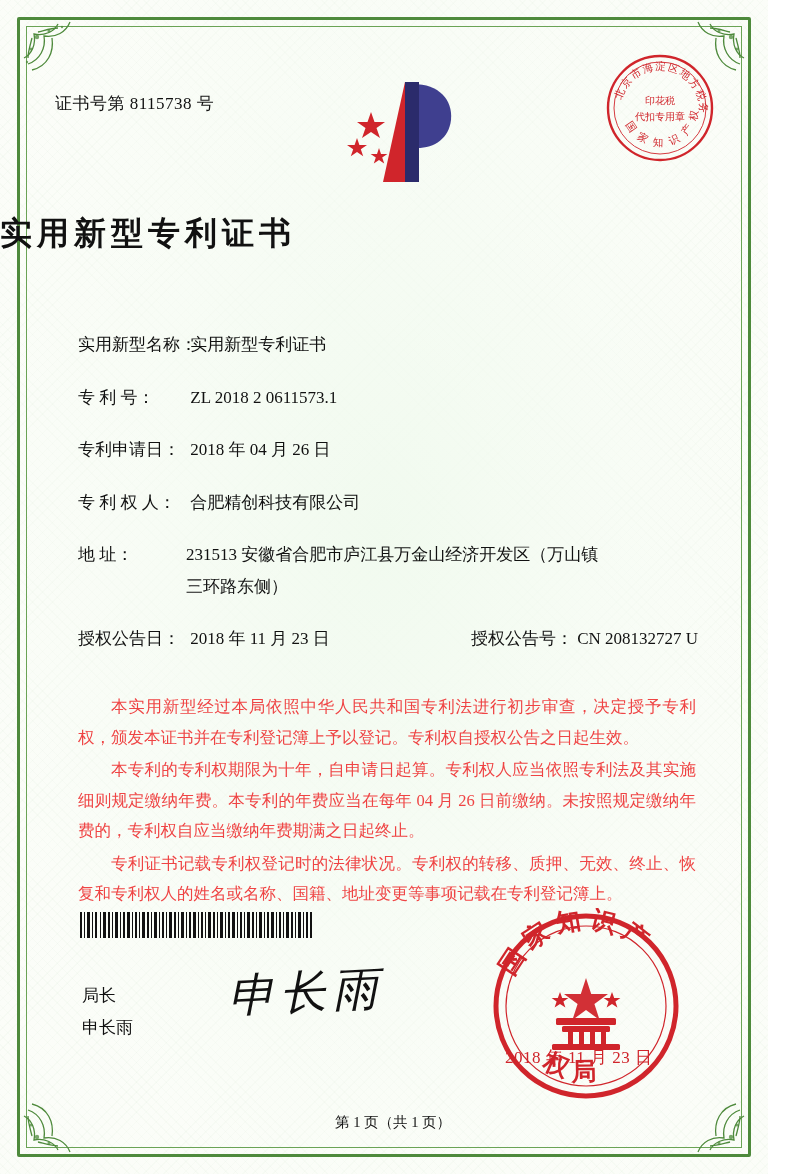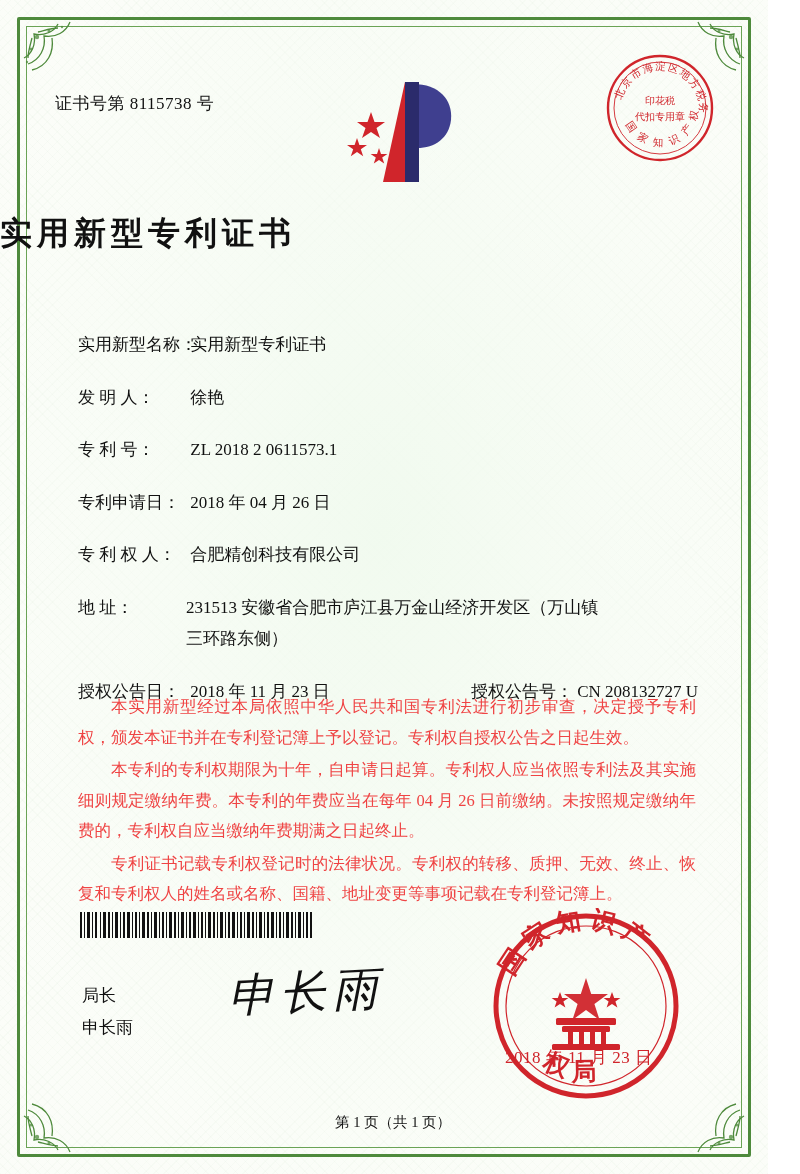--- a/index.html
+++ b/index.html
@@ -330,24 +330,20 @@
 
     <div class="title">实用新型专利证书</div>
 
     <div class="fields">
 
       <div class="field">
         <span class="lbl">实用新型名称：</span>
         <span class="val">实用新型专利证书</span>
       </div>
 
-      <div class="field">
-        <span class="lbl">发 明 人：</span>
-        <span class="val">徐艳</span>
-      </div>
 
       <div class="field">
         <span class="lbl">专 利 号：</span>
         <span class="val">ZL 2018 2 0611573.1</span>
       </div>
 
       <div class="field">
         <span class="lbl">专利申请日：</span>
         <span class="val">2018 年 04 月 26 日</span>
       </div>

